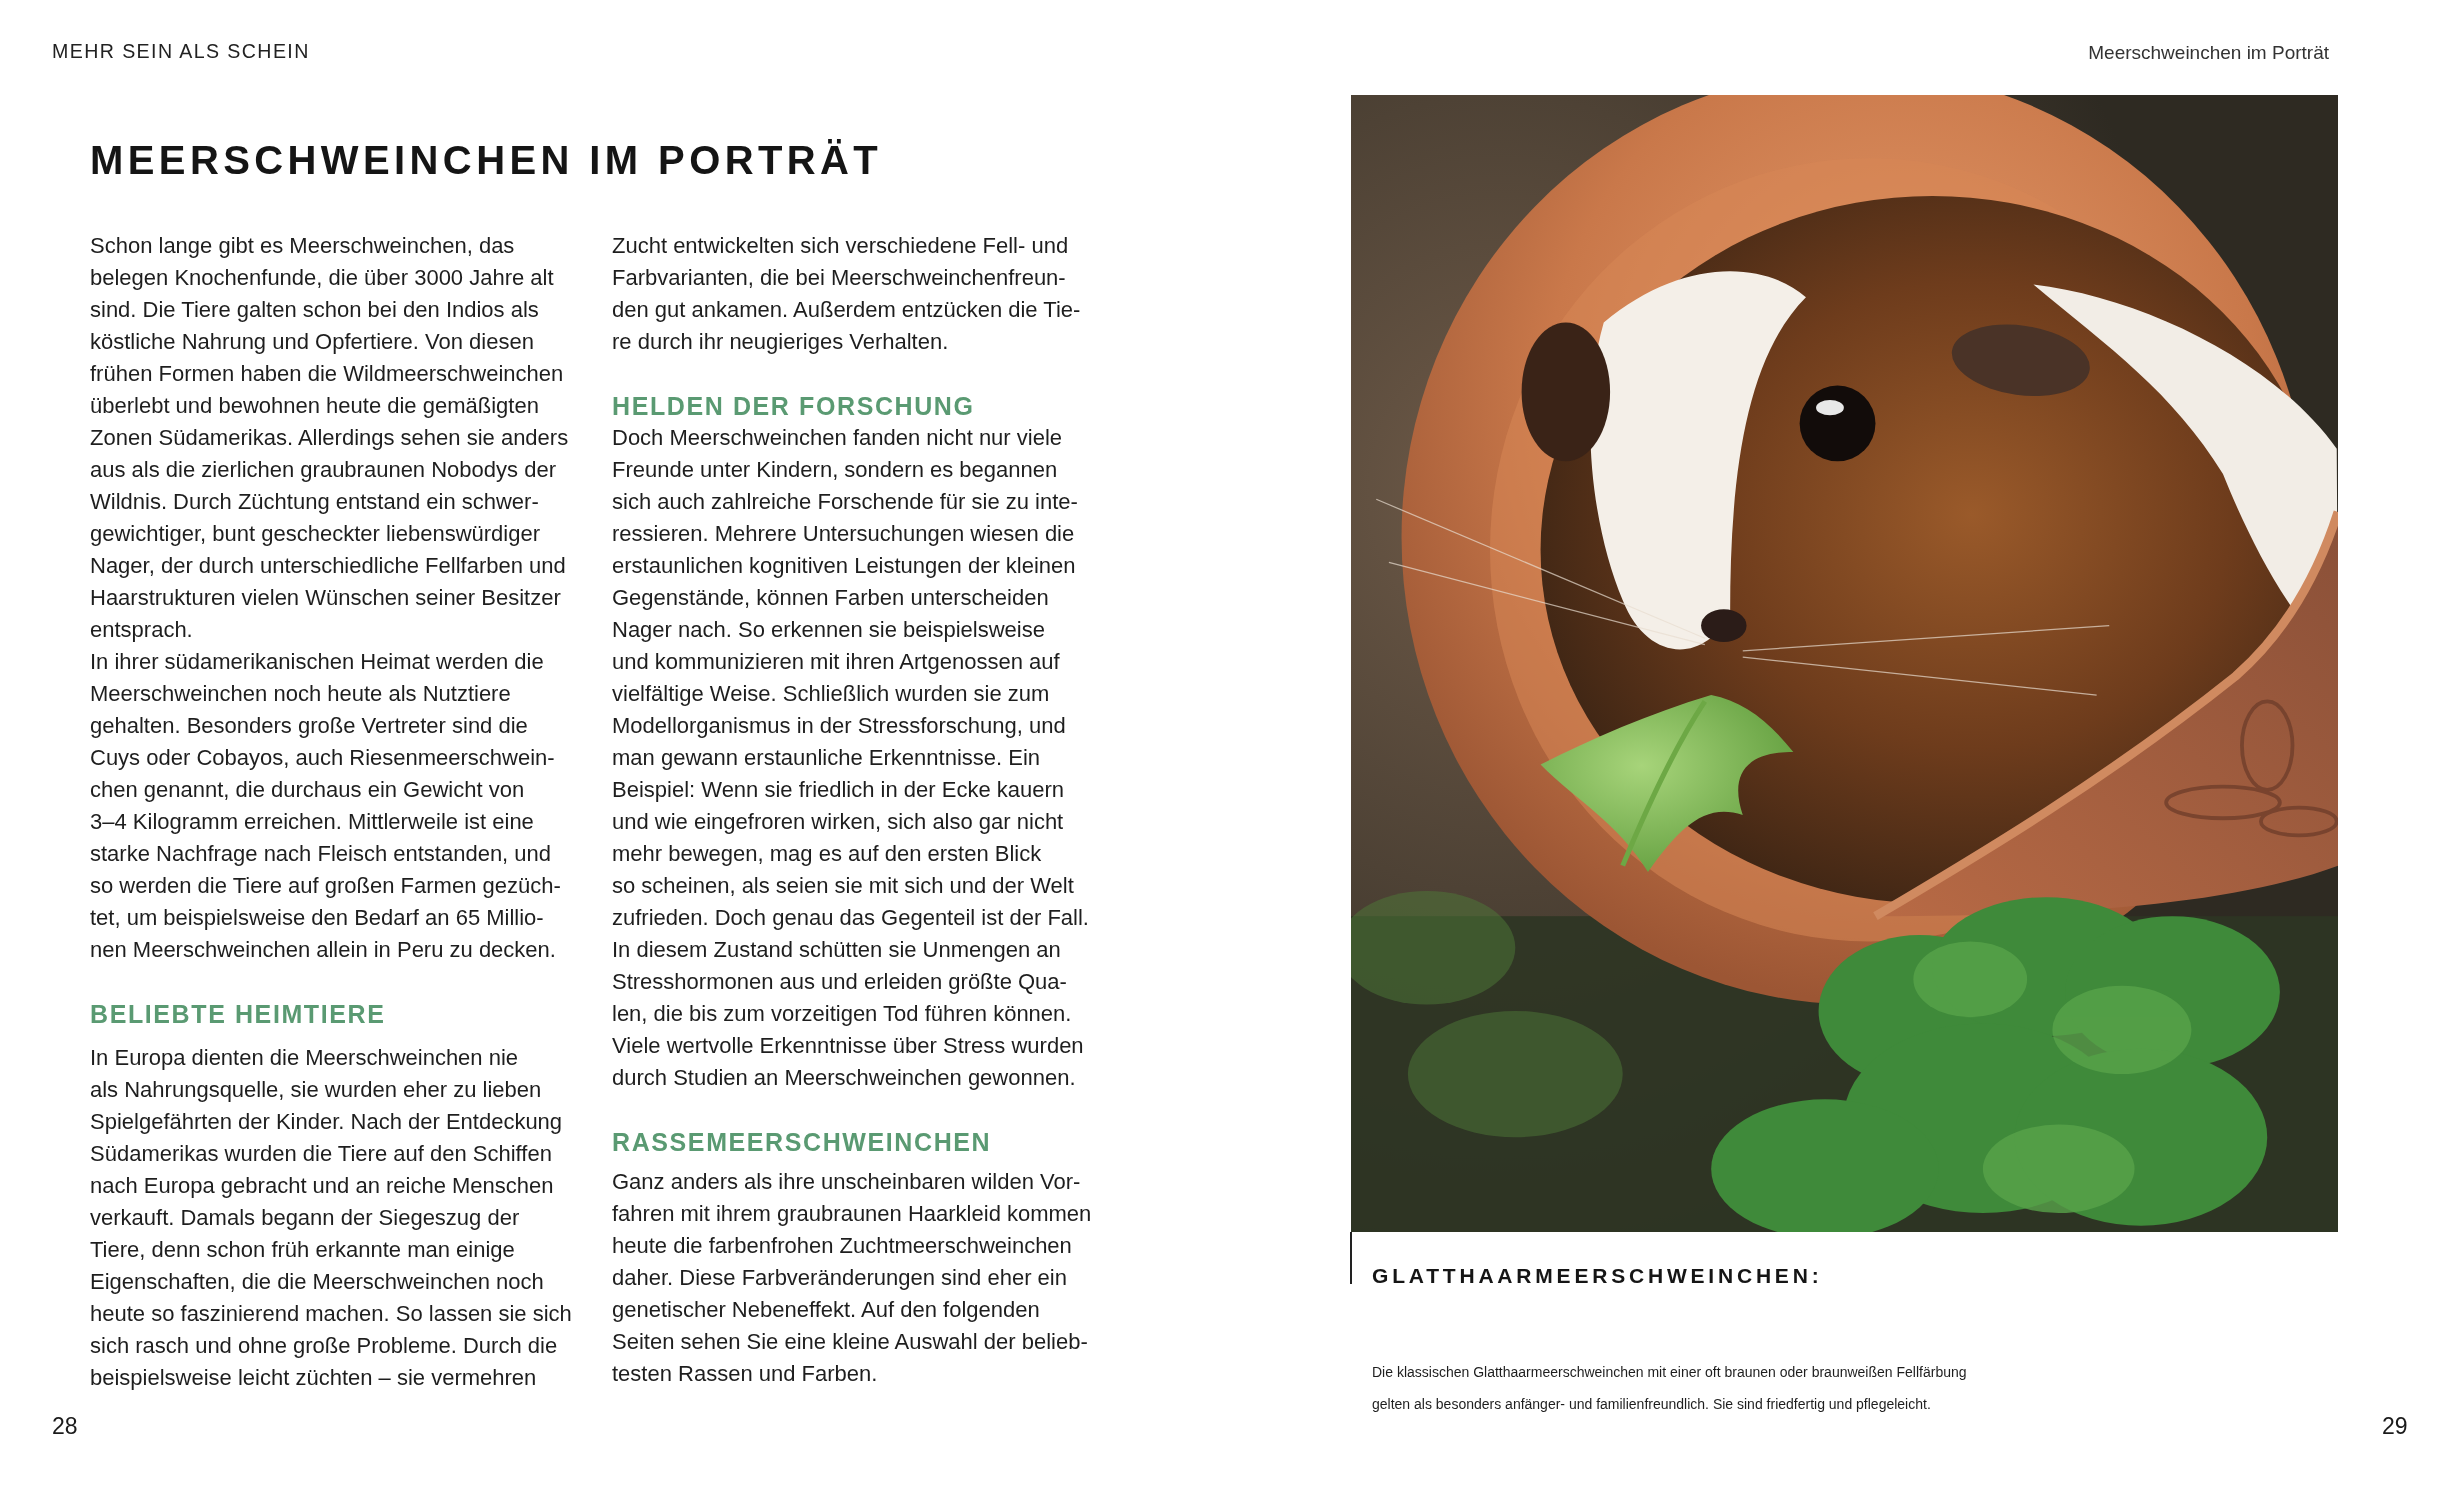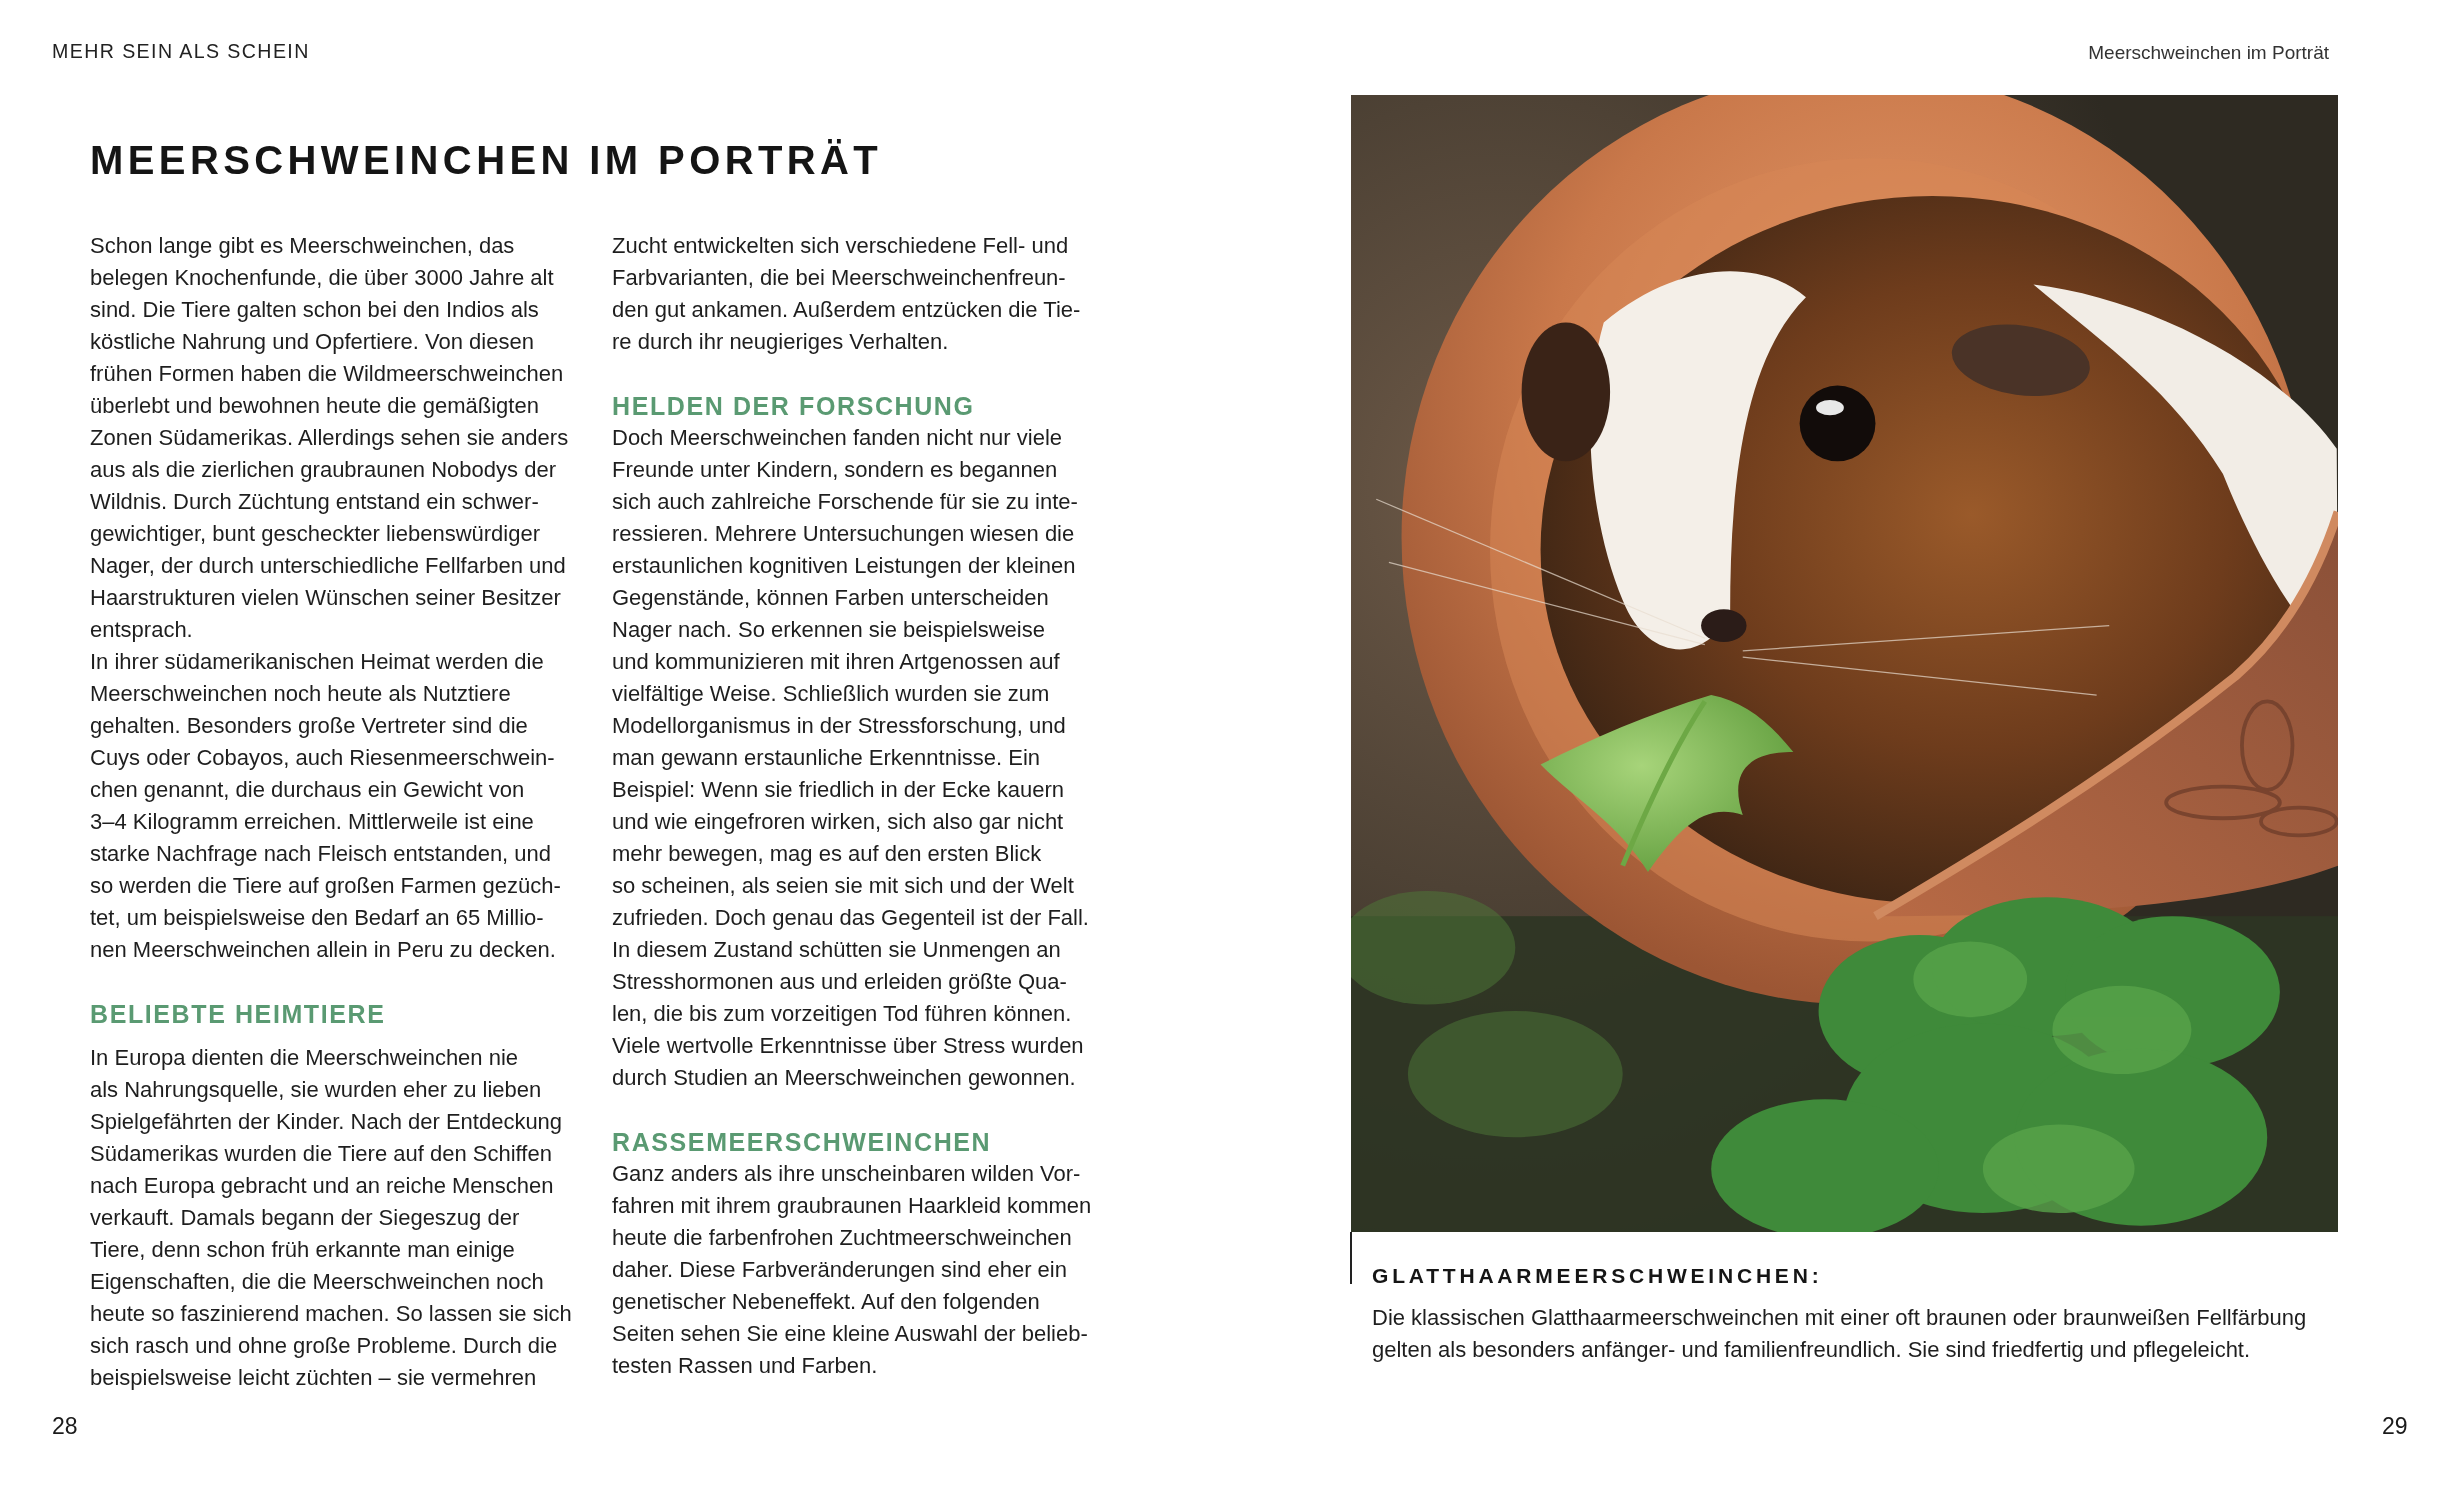--- a/index.html
+++ b/index.html
@@ -95,22 +95,22 @@
       top: 1264px;
       font-size: 21px;
       font-weight: 700;
       letter-spacing: 3.8px;
       color: #151515;
       white-space: nowrap;
     }
     .caption-body {
       position: absolute;
       left: 1372px;
-      top: 1302px;
-      font-size: 22px;
+      top: 1356px;
+      font-size: 14px;
       line-height: 32px;
       color: #1e1e1e;
     }
     .page-number {
       position: absolute;
       top: 1413px;
       font-size: 23px;
       color: #1a1a1a;
     }
     .page-left { left: 52px; }
@@ -190,21 +190,21 @@
     <span class="line">und wie eingefroren wirken, sich also gar nicht</span>
     <span class="line">mehr bewegen, mag es auf den ersten Blick</span>
     <span class="line">so scheinen, als seien sie mit sich und der Welt</span>
     <span class="line">zufrieden. Doch genau das Gegenteil ist der Fall.</span>
     <span class="line">In diesem Zustand schütten sie Unmengen an</span>
     <span class="line">Stresshormonen aus und erleiden größte Qua-</span>
     <span class="line">len, die bis zum vorzeitigen Tod führen können.</span>
     <span class="line">Viele wertvolle Erkenntnisse über Stress wurden</span>
     <span class="line">durch Studien an Meerschweinchen gewonnen.</span>
   </div>
-  <h2 class="section-heading" style="margin:32px 0 0 0;">RASSEMEERSCHWEINCHEN</h2>
+  <h2 class="section-heading" style="margin:32px 0 8px 0;">RASSEMEERSCHWEINCHEN</h2>
   <div>
     <span class="line">Ganz anders als ihre unscheinbaren wilden Vor-</span>
     <span class="line">fahren mit ihrem graubraunen Haarkleid kommen</span>
     <span class="line">heute die farbenfrohen Zuchtmeerschweinchen</span>
     <span class="line">daher. Diese Farbveränderungen sind eher ein</span>
     <span class="line">genetischer Nebeneffekt. Auf den folgenden</span>
     <span class="line">Seiten sehen Sie eine kleine Auswahl der belieb-</span>
     <span class="line">testen Rassen und Farben.</span>
   </div>
 </div>

